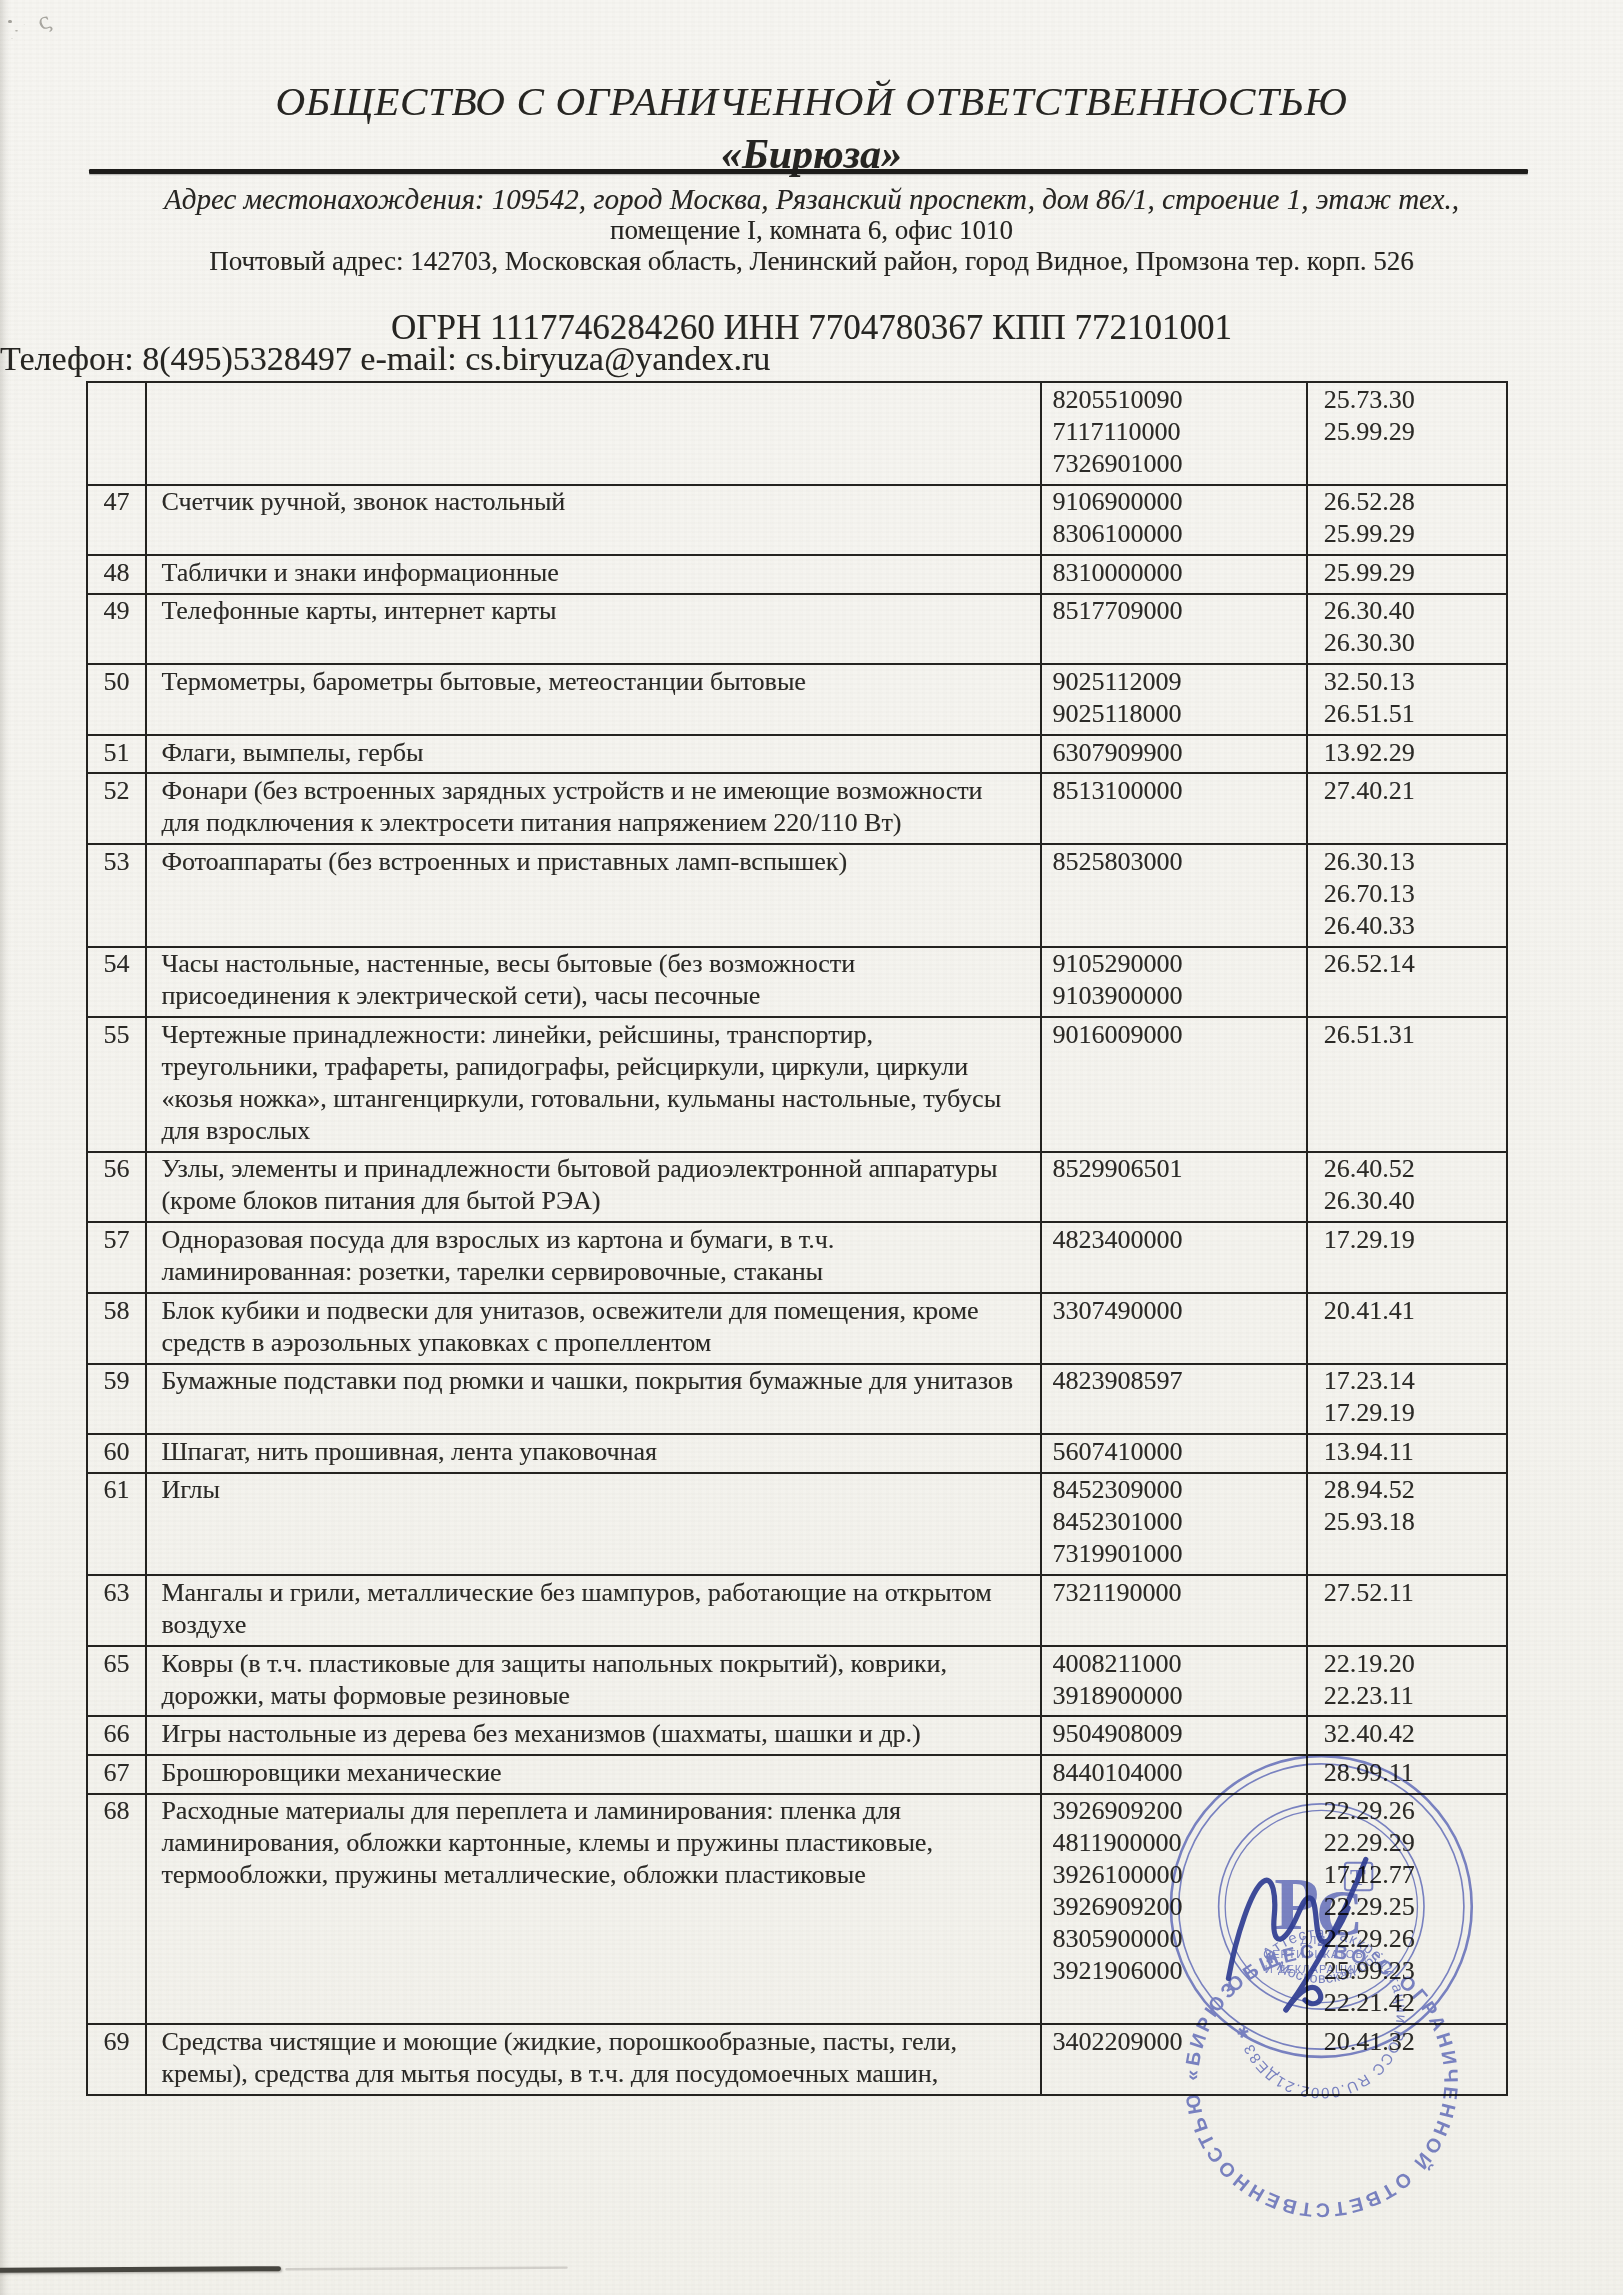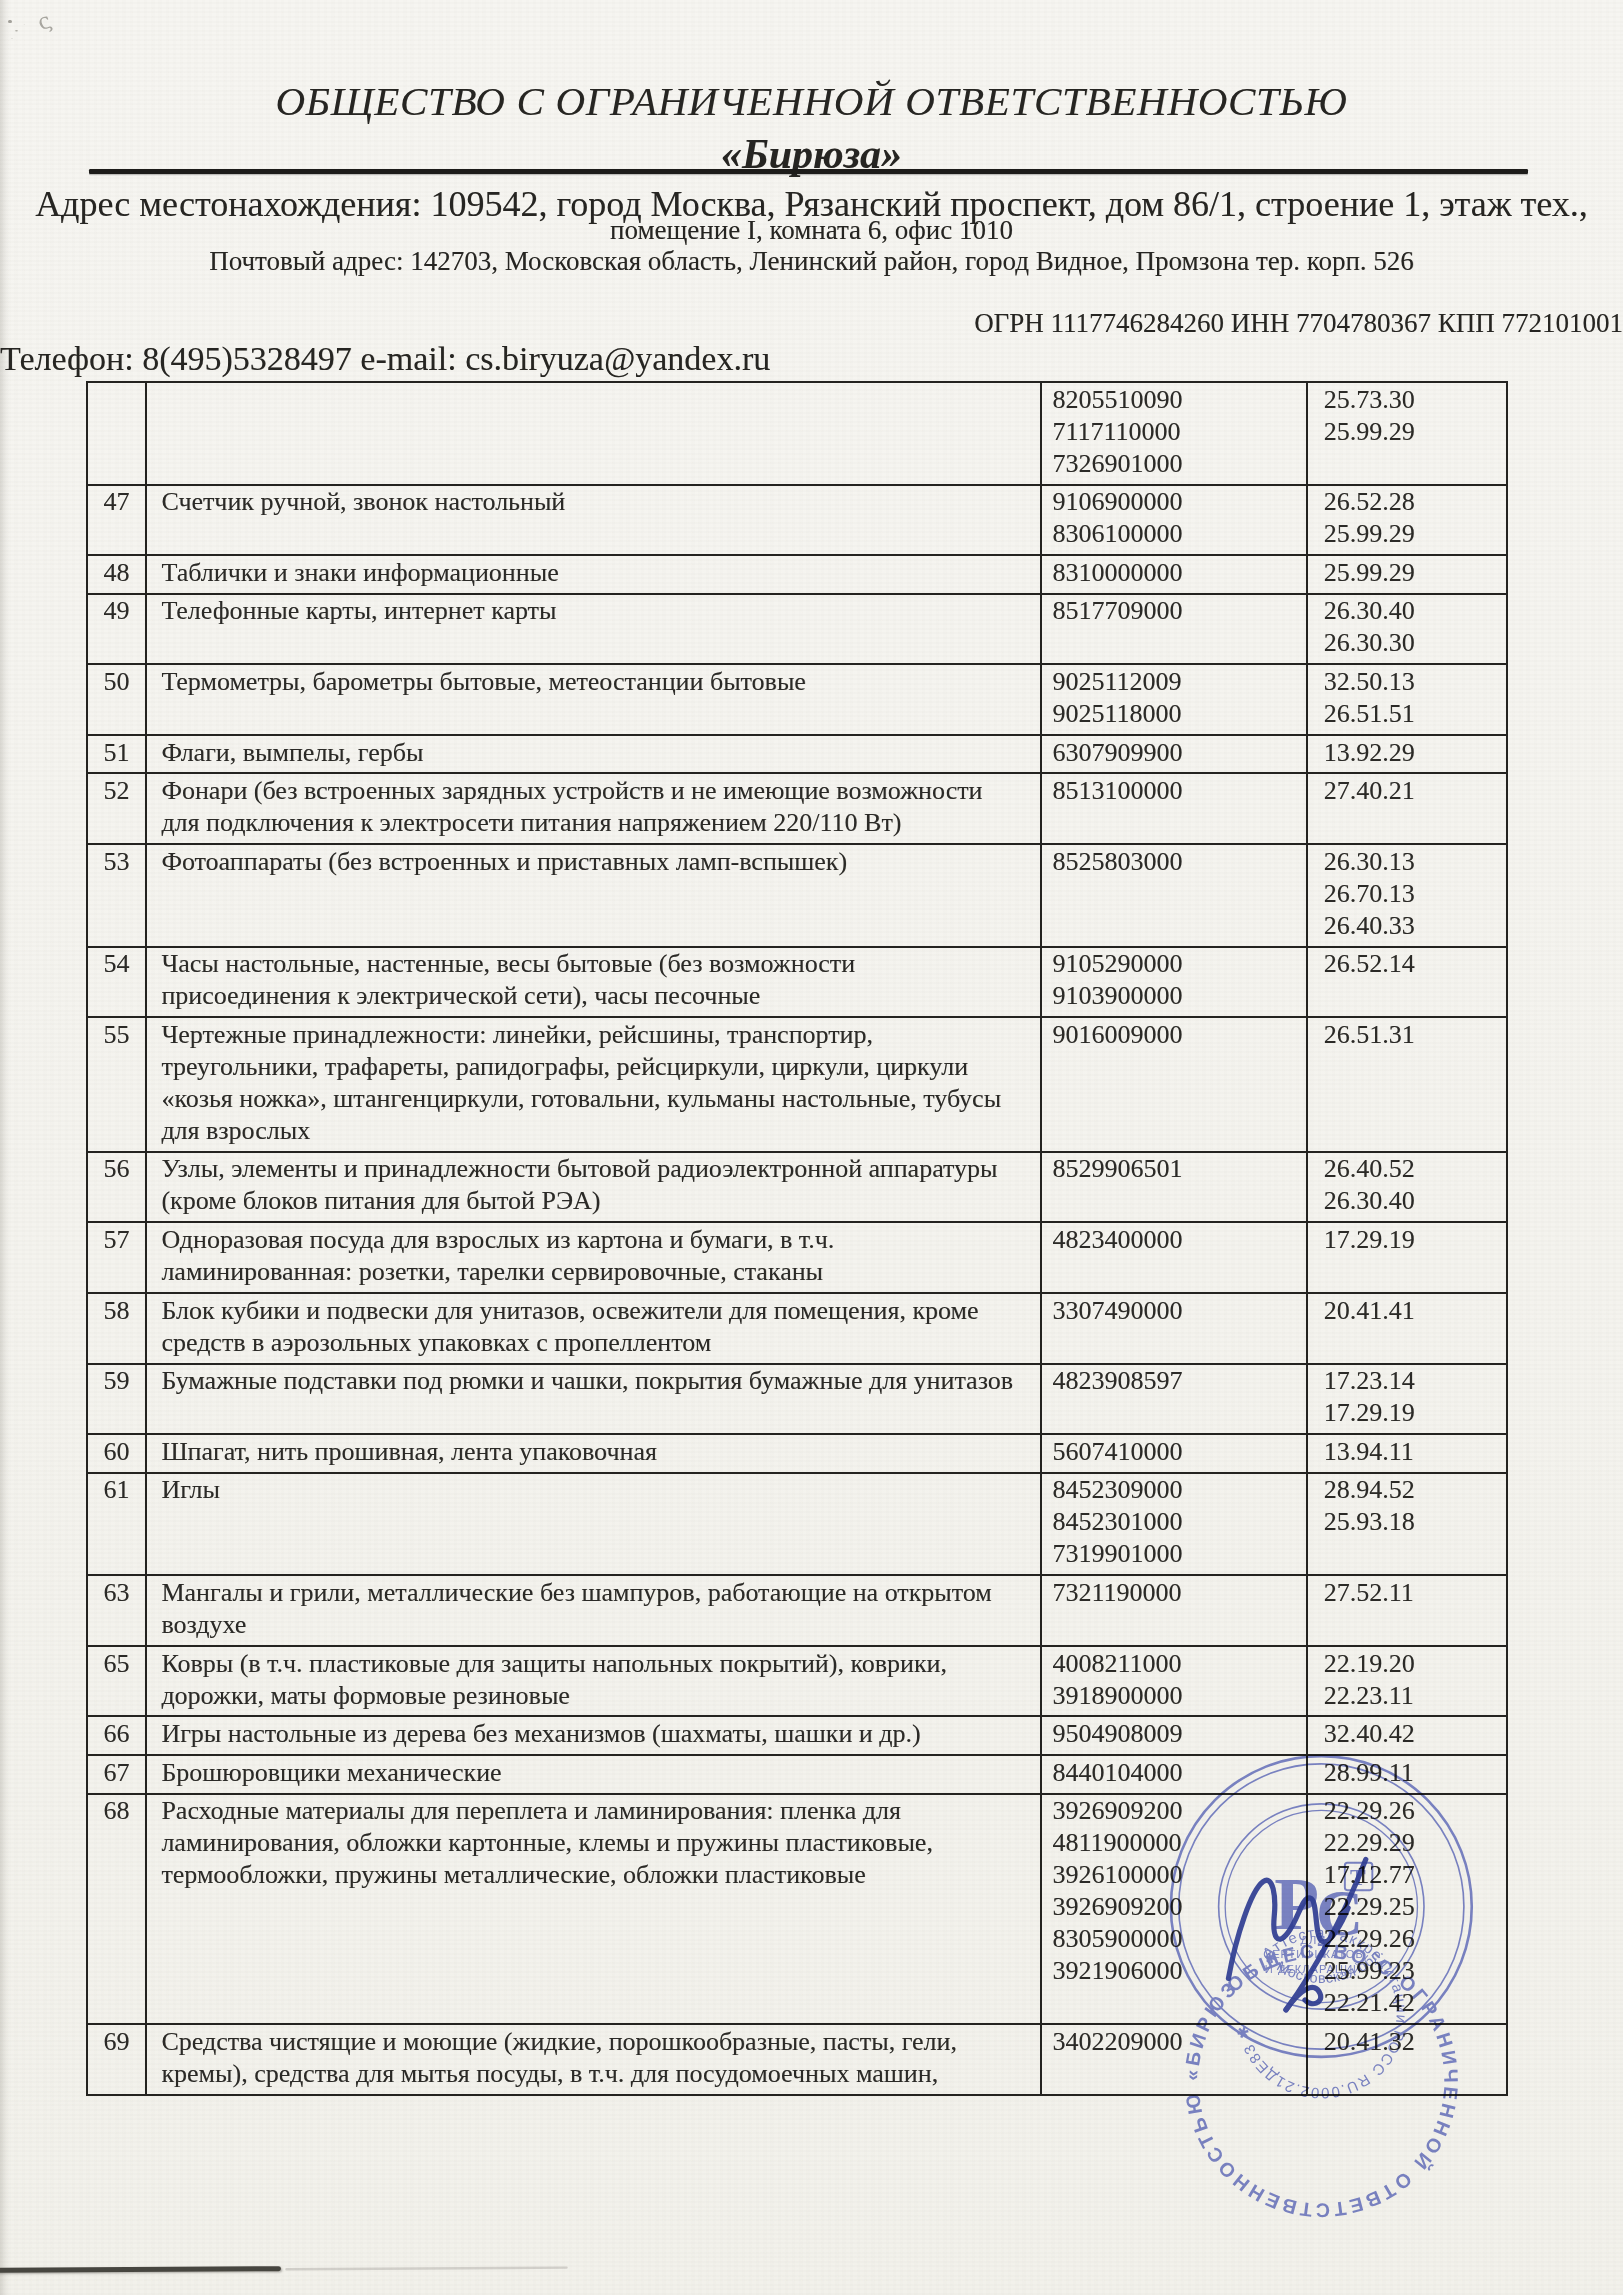--- a/index.html
+++ b/index.html
@@ -31,24 +31,24 @@
   }
   .org-name{
     position:absolute;left:0;right:0;top:130px;text-align:center;
     font-size:42px;font-weight:bold;font-style:italic;
   }
   .header-rule{
     position:absolute;left:89px;top:169px;width:1439px;height:4.6px;
     background:#1d1c1a;border-radius:1.3px;
     box-shadow:0 1.3px 0 rgba(29,28,26,.25);
   }
-  .addr1{position:absolute;left:0;right:0;top:183px;text-align:center;font-size:36px;}
+  .addr1{position:absolute;left:0;right:0;top:183px;text-align:center;font-size:29px;font-style:italic;}
   .addr2{position:absolute;left:0;right:0;top:215px;text-align:center;font-size:27px;}
   .postal{position:absolute;left:0;right:0;top:246px;text-align:center;font-size:27px;}
-  .regline{position:absolute;left:0;right:0;top:308px;text-align:right;font-size:27px;}
+  .regline{position:absolute;left:0;right:0;top:308px;text-align:center;font-size:35px;}
   .contactline{position:absolute;left:0;right:0;top:340px;text-align:left;font-size:34px;}
 
   
   table.goods{
     position:absolute;left:86px;top:381px;width:1420px;
     border-collapse:collapse;table-layout:fixed;
     font-size:26px;line-height:32px;color:#2b2a27;
   }
   table.goods td{
     border:2px solid #242320;vertical-align:top;

